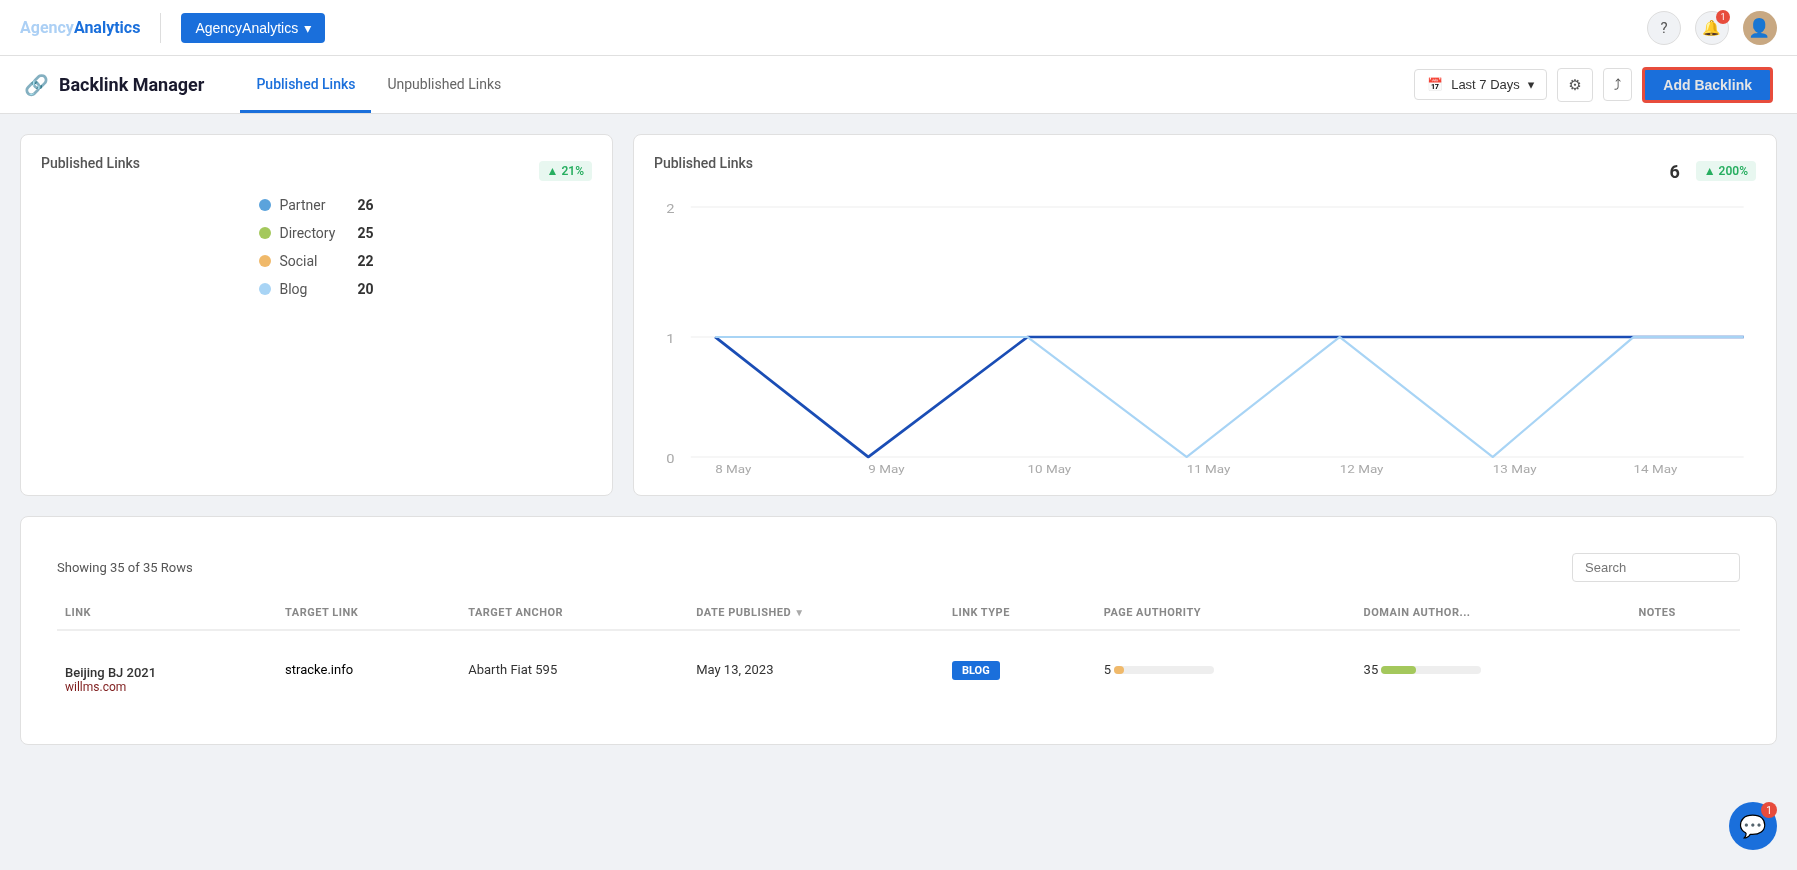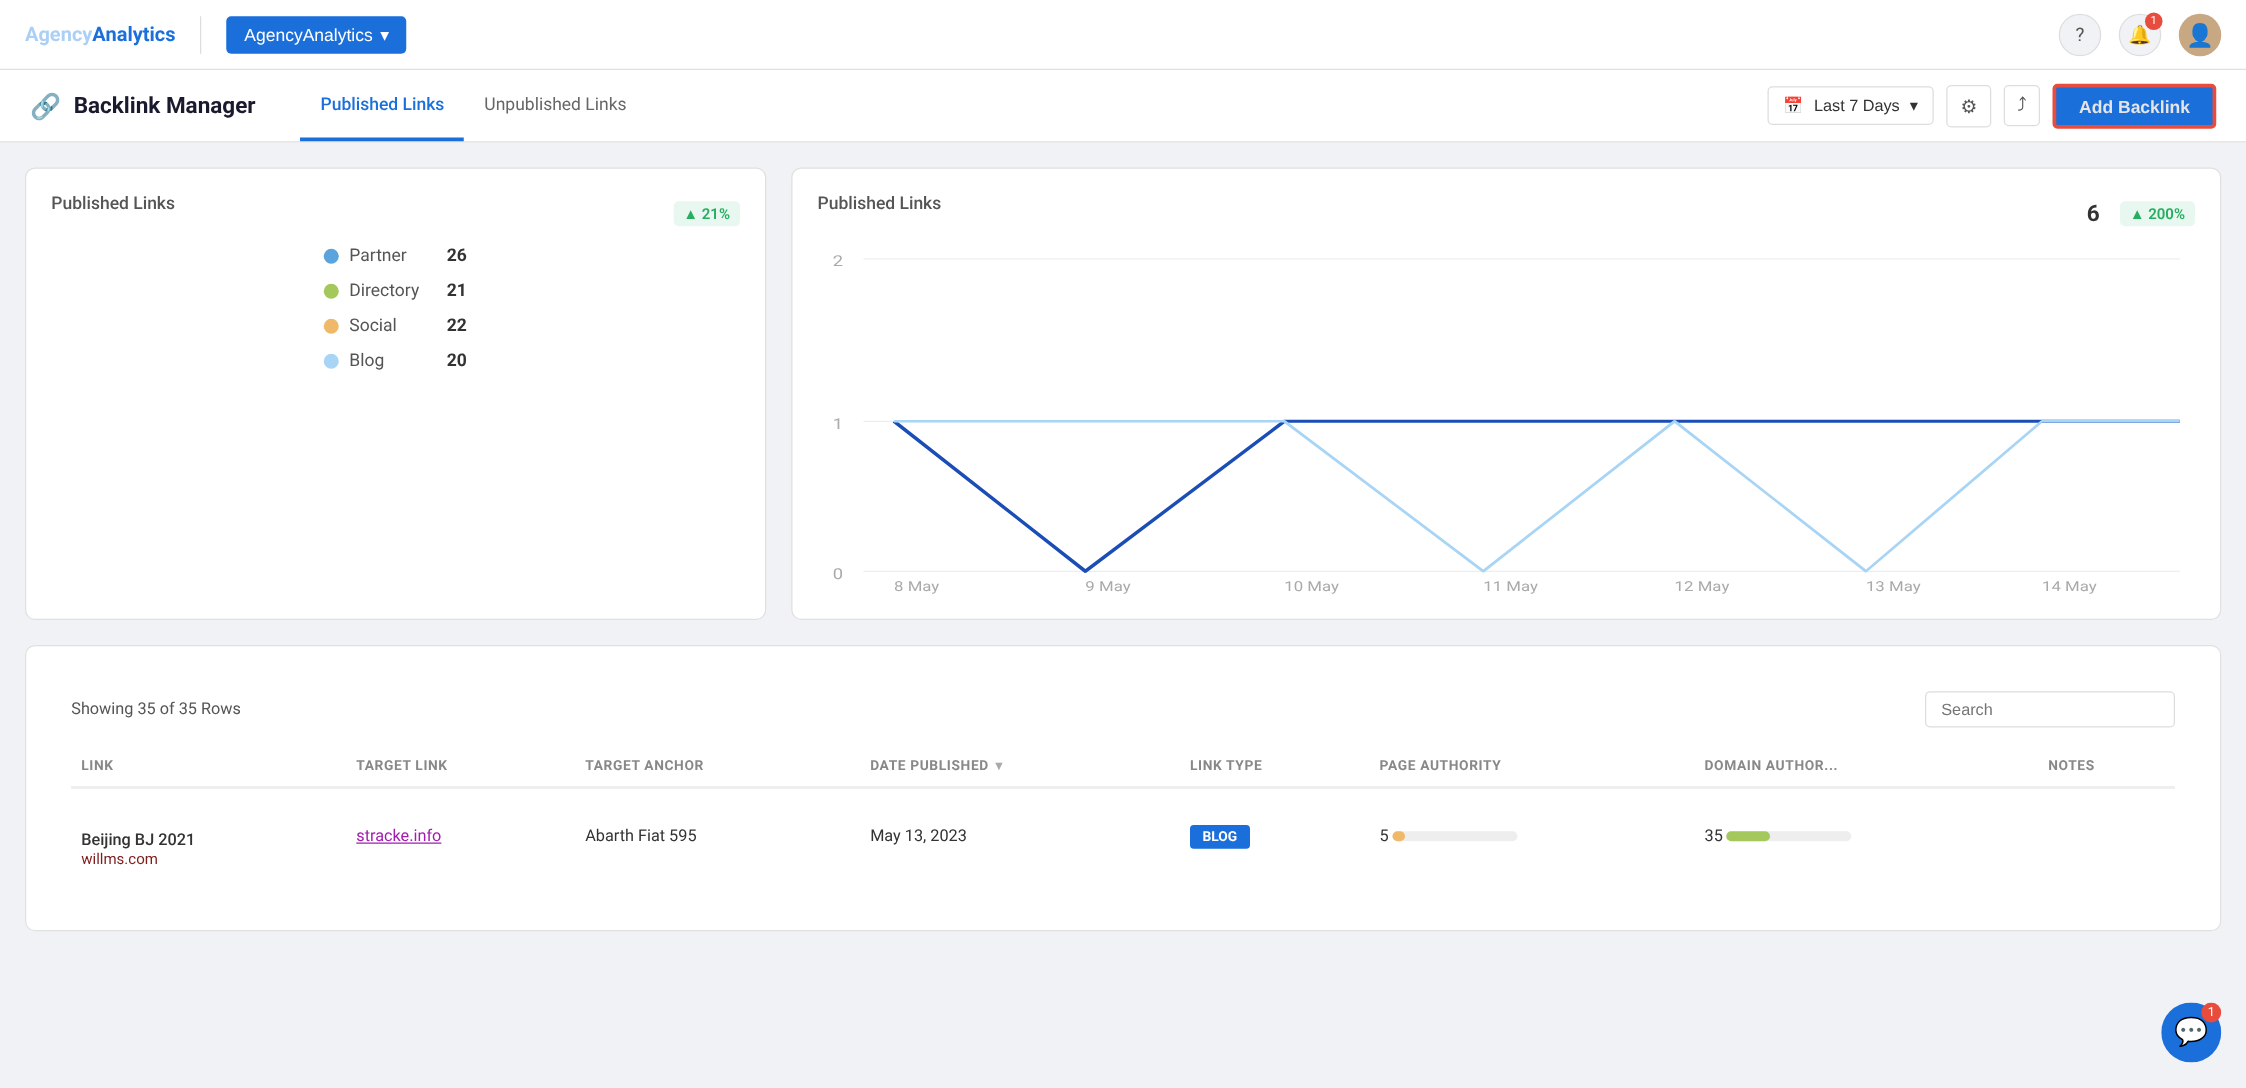--- a/index.html
+++ b/index.html
@@ -164,33 +164,33 @@
 
     
     .table-card { background: #fff; border-radius: 8px; border: 1px solid #e0e0e0; padding: 36px; }
     .table-top { display: flex; justify-content: space-between; align-items: center; margin-bottom: 14px; }
     .table-rows-info { font-size: 13px; color: #555; }
     .search-input {
       border: 1px solid #ddd;
       border-radius: 4px;
       padding: 6px 12px;
       font-size: 13px;
-      width: 200px;
+      width: 168px;
       outline: none;
       color: #999;
     }
     table { width: 100%; border-collapse: collapse; }
     thead tr { border-bottom: 2px solid #eee; }
     th { text-align: left; font-size: 11px; font-weight: 700; color: #888; padding: 10px 8px; text-transform: uppercase; letter-spacing: 0.5px; white-space: nowrap; }
     th .sort-icon { color: #aaa; font-size: 10px; }
     td { padding: 14px 8px; font-size: 13px; vertical-align: middle; }
     .td-link { max-width: 200px; }
     .td-link .link-title { font-size: 13px; color: #333; font-weight: 500; margin-top: 20px; }
     .td-link .link-url { font-size: 12px; color: #7f1d1d; }
-    .target-link-a { color: #a21caf; text-decoration: underline; }
+    .target-link-a { color: #000000; }
     .badge-blog {
       background: #1a6fdb;
       color: #fff;
       font-size: 11px;
       font-weight: 700;
       padding: 3px 10px;
       border-radius: 3px;
     }
     .progress-bar-wrap { width: 100px; height: 8px; background: #eee; border-radius: 4px; display: inline-block; }
     .progress-bar-fill { height: 100%; border-radius: 4px; }
@@ -292,21 +292,21 @@
       <div class="donut-area">
         <div class="legend">
           <div class="legend-item">
             <div class="legend-dot" style="background:#5ba3dc"></div>
             <span class="legend-name">Partner</span>
             <span class="legend-val">26</span>
           </div>
           <div class="legend-item">
             <div class="legend-dot" style="background:#a4c85c"></div>
             <span class="legend-name">Directory</span>
-            <span class="legend-val">21</span>
+            <span class="legend-val">25</span>
           </div>
           <div class="legend-item">
             <div class="legend-dot" style="background:#f0b96a"></div>
             <span class="legend-name">Social</span>
             <span class="legend-val">22</span>
           </div>
           <div class="legend-item">
             <div class="legend-dot" style="background:#a8d4f5"></div>
             <span class="legend-name">Blog</span>
             <span class="legend-val">20</span>

